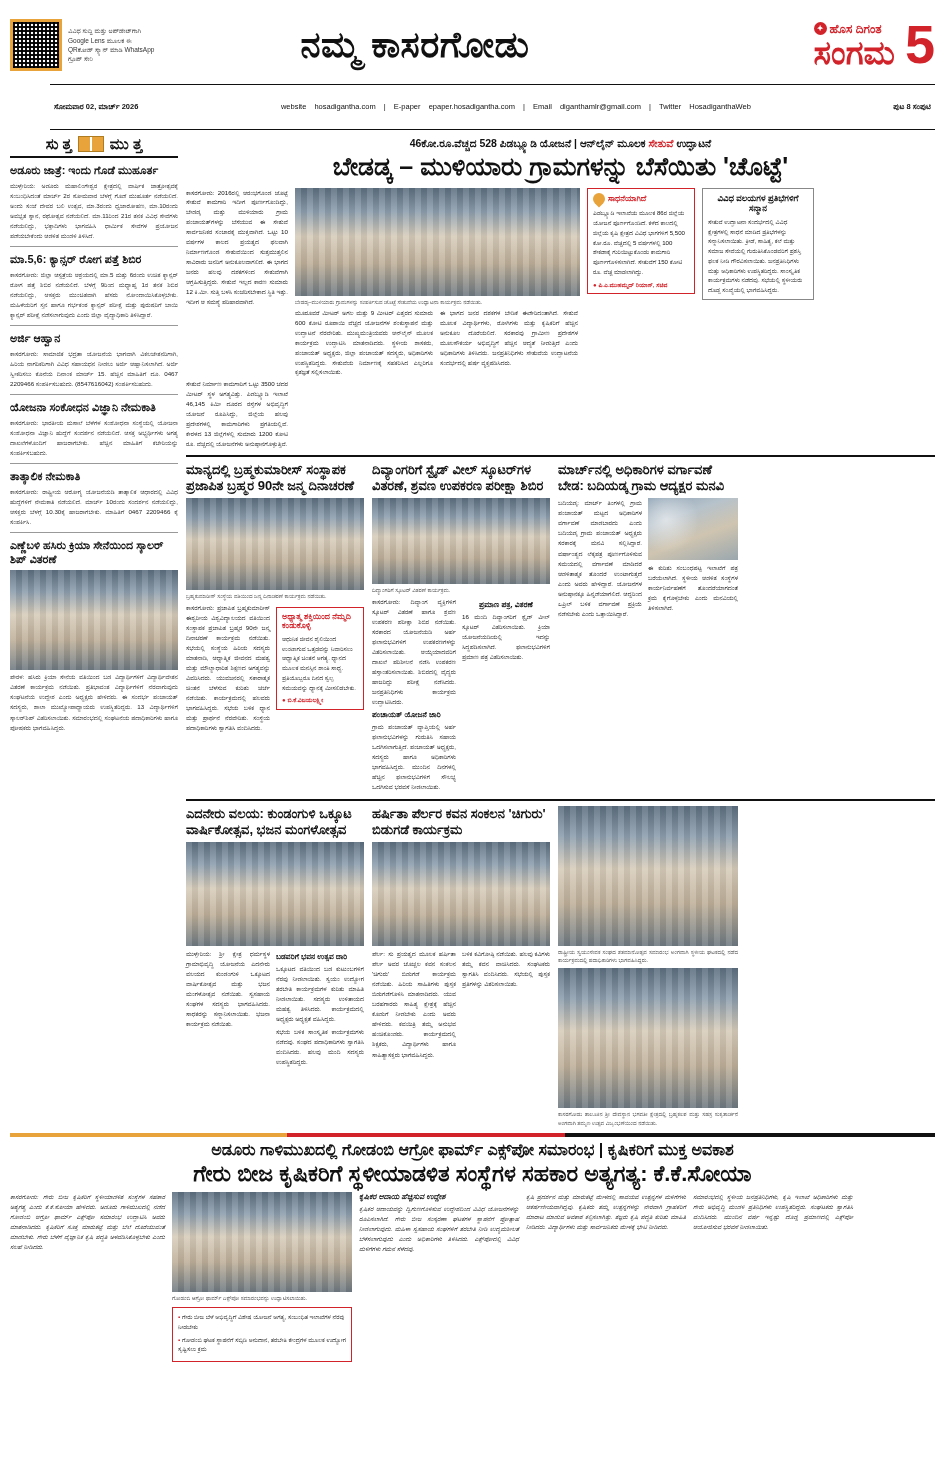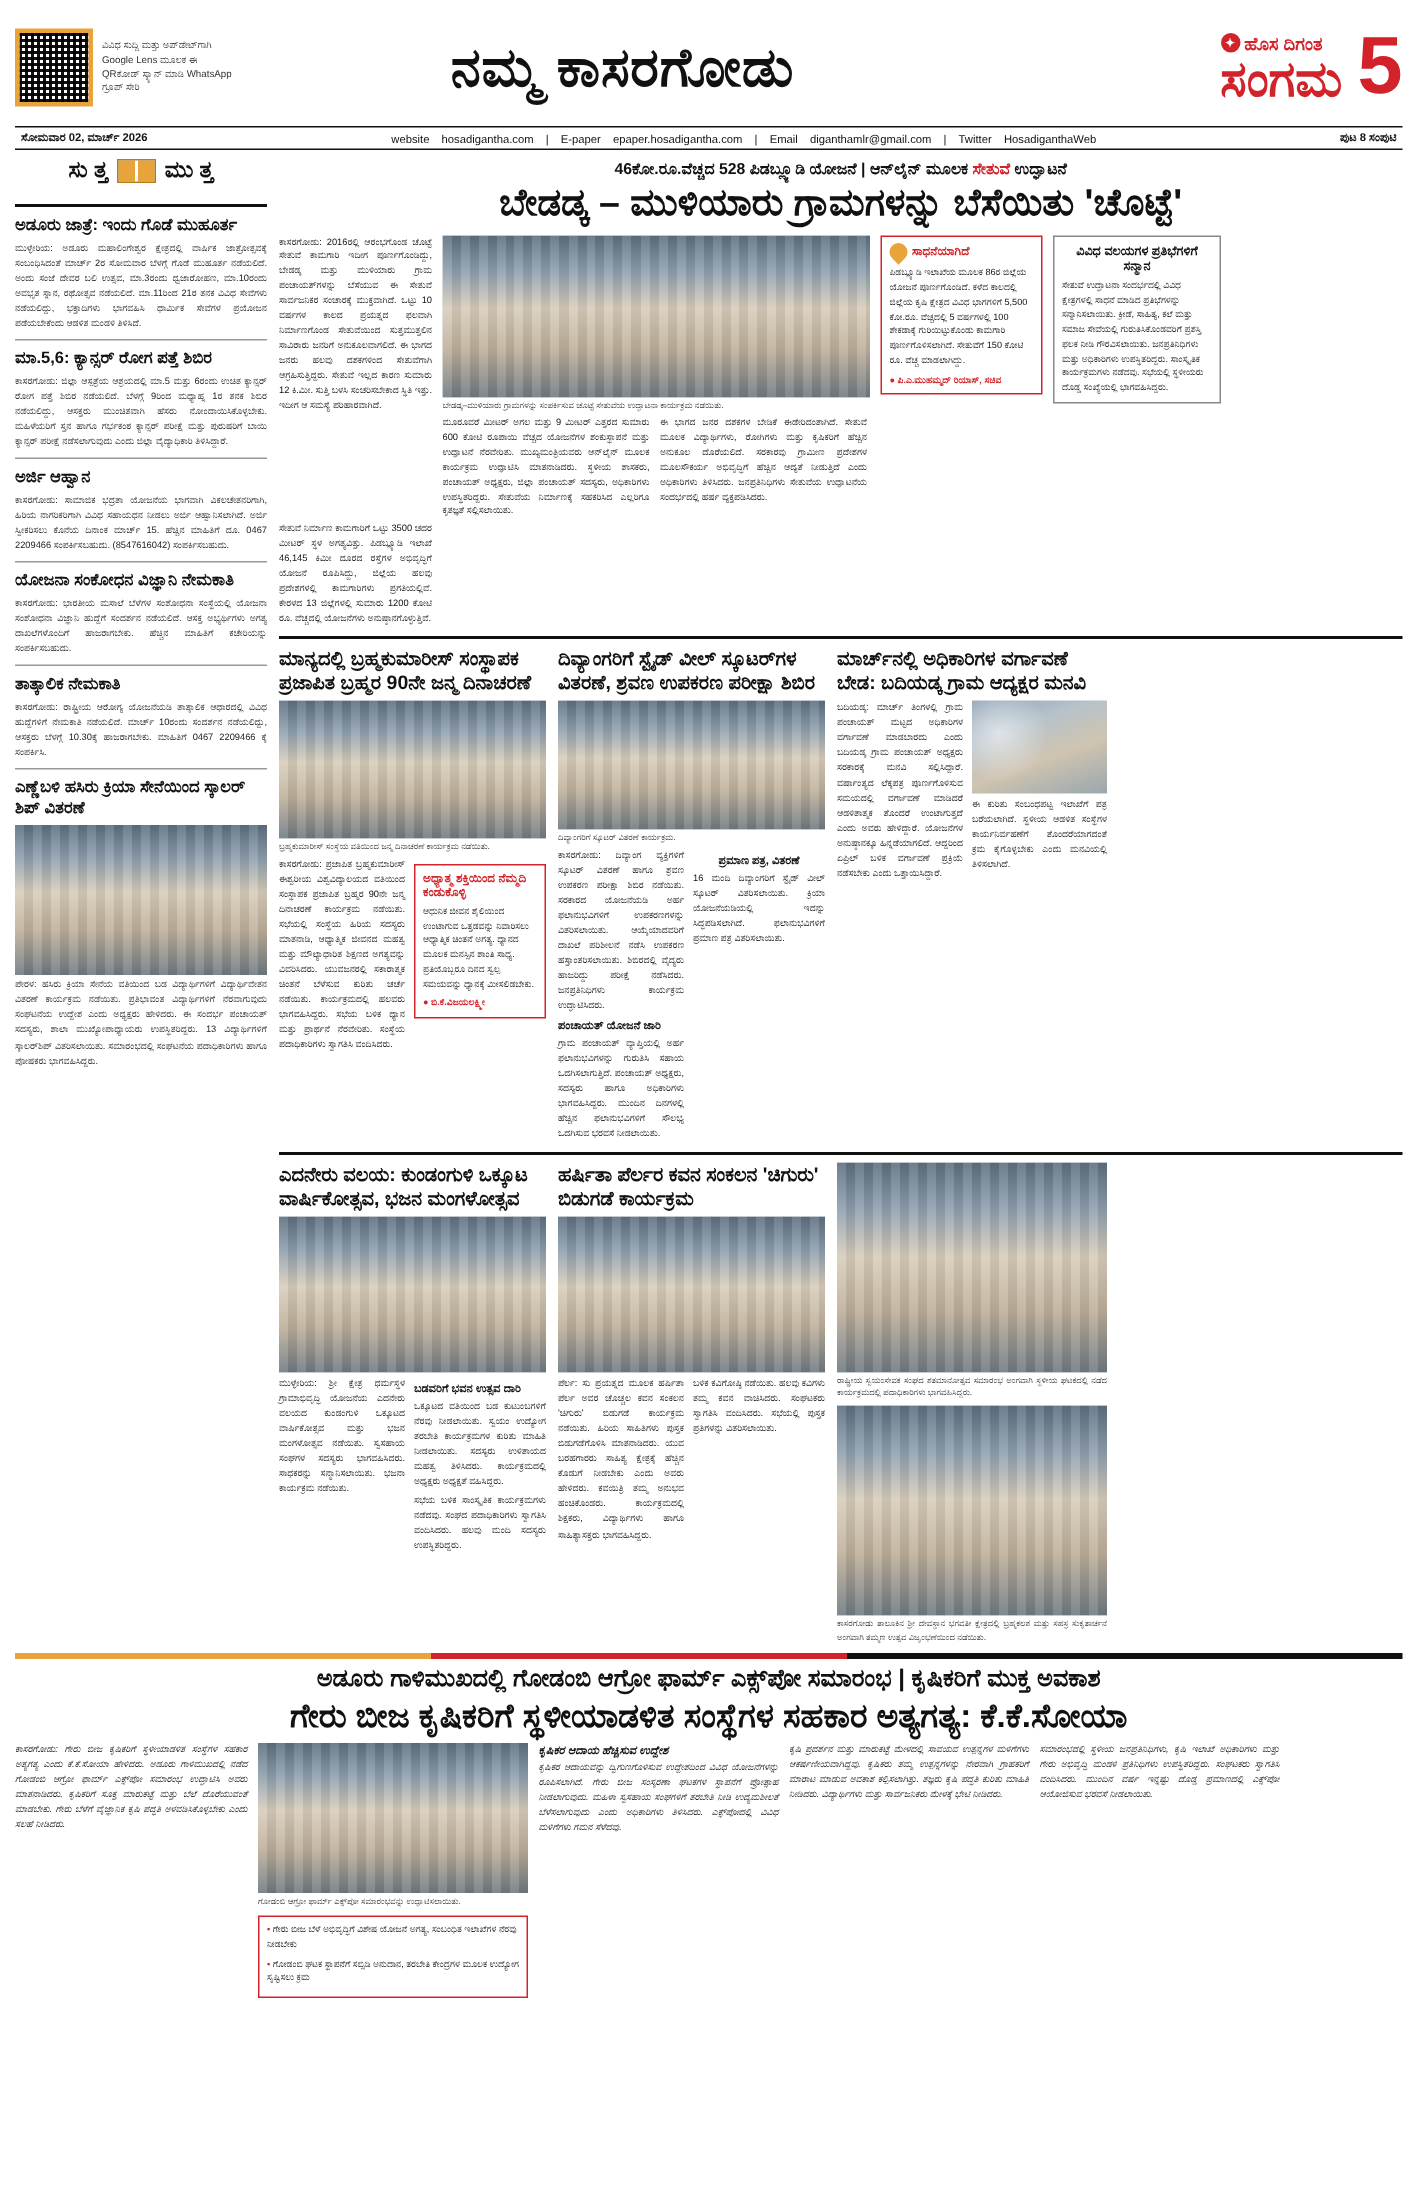--- a/index.html
+++ b/index.html
@@ -31,38 +31,38 @@
   .dig-badge { display:flex; align-items:center; gap:3px; color:#d2232a; font-size:12px; font-weight:bold; }
   .dig-dot { width:13px;height:13px;border-radius:50%;background:#d2232a;color:#fff;font-size:8px;display:flex;align-items:center;justify-content:center;}
   .sangama { font-size:33px; font-weight:bold; color:#d2232a; line-height:1; }
   .bignum {
     font-size:54px; font-weight:bold; color:#d2232a; line-height:0.85; margin-left:4px;
   }
   .mh-rightcol { display:flex; flex-direction:column; align-items:flex-start; }
 
   
   .infobar {
-    display:flex; align-items:center; justify-content:space-between;
+    display:flex; justify-content:space-between;
     border-top:1.5px solid #111; border-bottom:1.5px solid #111;
-    padding:2px 4px; font-size:7.5px; margin-top:2px;
+    padding:17px 4px; font-size:7.5px; margin-top:2px;margin-left:40px;
   }
   .infobar .date { font-weight:bold; }
   .infobar .mid { flex:1; text-align:center; }
   .infobar .mid span { margin:0 3px; }
   .infobar .pages { font-weight:bold; }
 
   
   .cols { display:flex; gap:8px; margin-top:5px; }
   .colL { width:168px; }
   .colMain { flex:1; }
 
   .sidebar-head {
     display:flex; align-items:center; justify-content:center; gap:6px;
     font-size:15px; font-weight:bold; border-bottom:2px solid #111;
-    padding-bottom:14px; margin-bottom:4px;
+    padding-bottom:3px; margin-bottom:4px;
   }
   .book-ico { width:26px;height:16px;background:linear-gradient(90deg,#e8a33a 0 45%,#fff 45% 55%,#e8a33a 55% 100%); border:1px solid #b07c22; }
 
   .sb-title { font-size:11px; font-weight:bold; color:#111; margin:6px 0 3px; line-height:1.25; }
   .sb-body { font-size:6.2px; line-height:1.62; text-align:justify; color:#222; }
   .sb-rule { border-top:1px solid #999; margin:5px 0; }
 
   .hr-thin { border-top:1px solid #bbb; margin:4px 0; }
 
   

